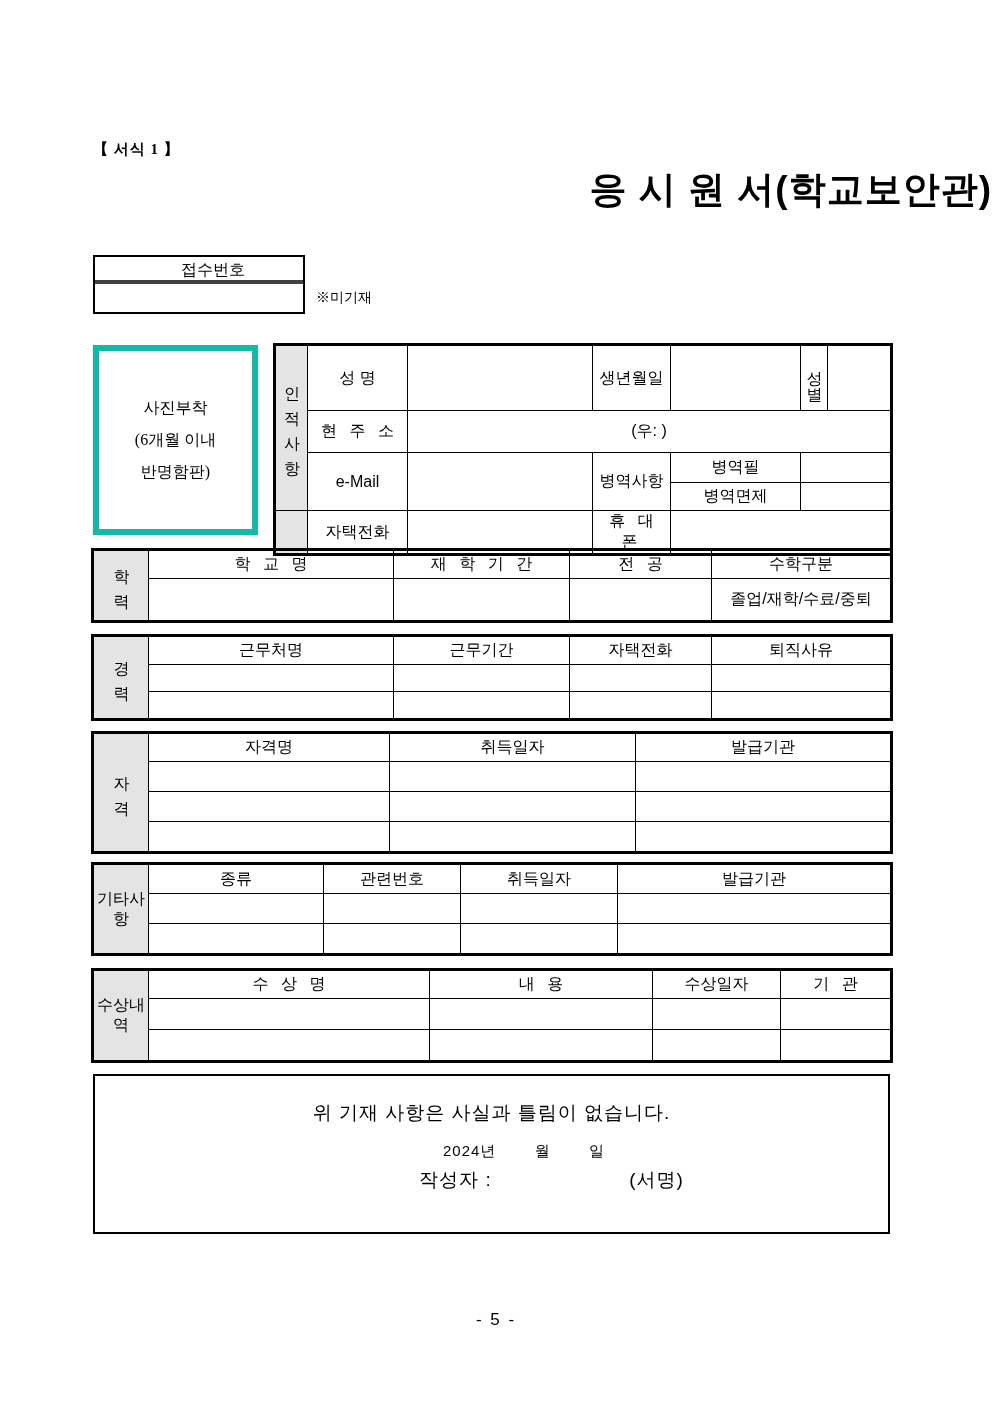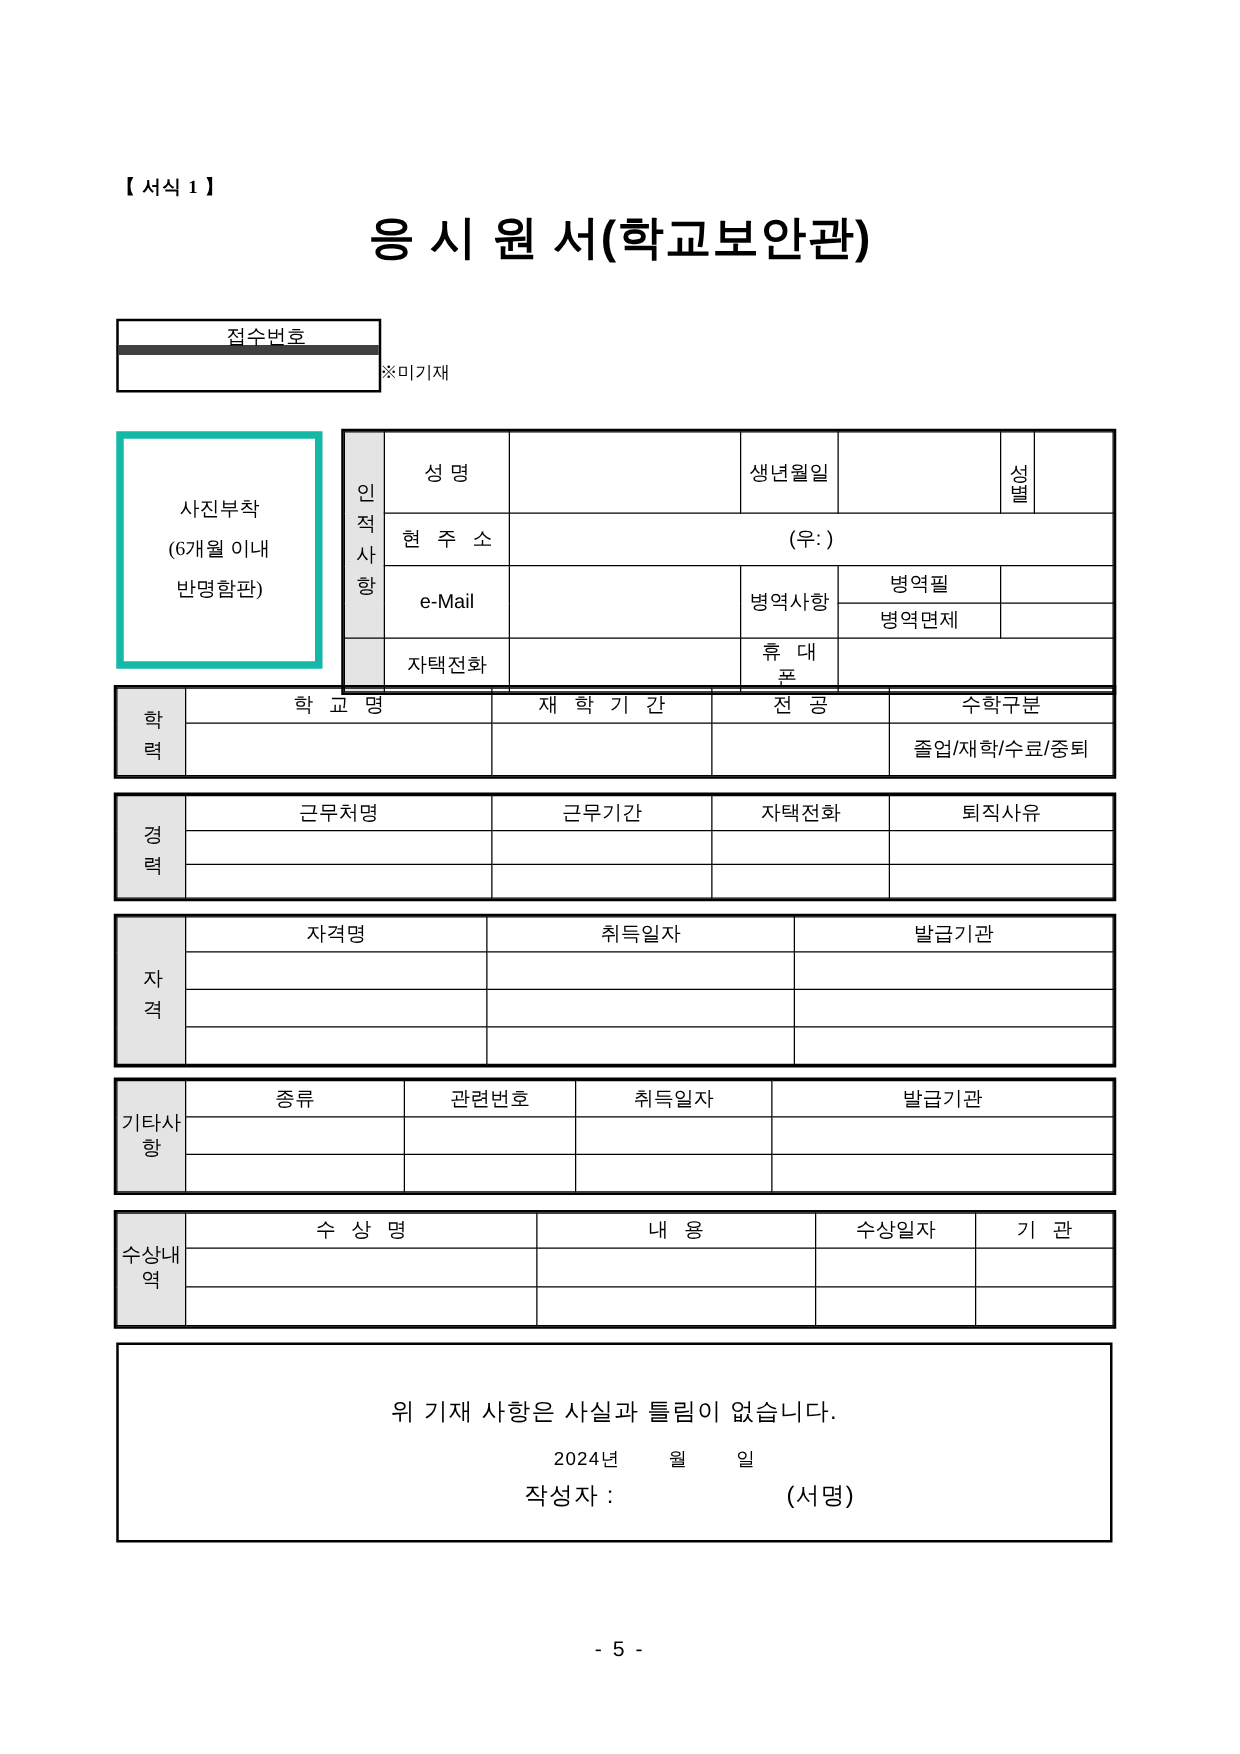--- a/index.html
+++ b/index.html
@@ -22,46 +22,46 @@
     left: 93px; top: 140px;
     font-size: 15px;
     font-weight: bold;
     letter-spacing: 1px;
     font-family: "Liberation Serif", serif;
   }
   .doc-title {
     position: absolute;
     left: 0; top: 165px;
     width: 992px;
-    text-align: center;
+    text-align: right;
     font-size: 37px;
     font-weight: bold;
     font-family: "Liberation Sans", sans-serif;
     letter-spacing: 1px;
   }
 
   
   .receipt-box {
     position: absolute;
     left: 93px; top: 255px;
     width: 212px;
     border: 2px solid #000;
   }
   .receipt-label {
     height: 27px;
     line-height: 25px;
     text-align: center;
     font-size: 16px;
-    border-bottom: 8px solid #404040;
+    border-bottom: 4px solid #404040;
     padding-left: 28px;
   }
   .receipt-value { height: 28px; }
   .receipt-note {
     position: absolute;
-    left: 304px; top: 289px;
+    left: 316px; top: 289px;
     font-size: 14px;
     font-family: Liberation Mono, monospace;
   }
 
   
   .tbl {
     position: absolute;
     border-collapse: collapse;
     table-layout: fixed;
     font-size: 16px;
@@ -119,21 +119,21 @@
   .declaration {
     position: absolute;
     left: 93px; top: 1074px;
     width: 797px; height: 160px;
     border: 2px solid #000;
     font-family: "Liberation Sans", sans-serif;
   }
   .decl-1 {
     text-align: center;
     font-size: 19px;
-    margin-top: 40px;
+    margin-top: 24px;
     letter-spacing: 1px;
   }
   .decl-2 {
     text-align: center;
     font-size: 15px;
     margin-top: 16px;
     padding-left: 65px;
     letter-spacing: 1px;
   }
   .decl-3 {

